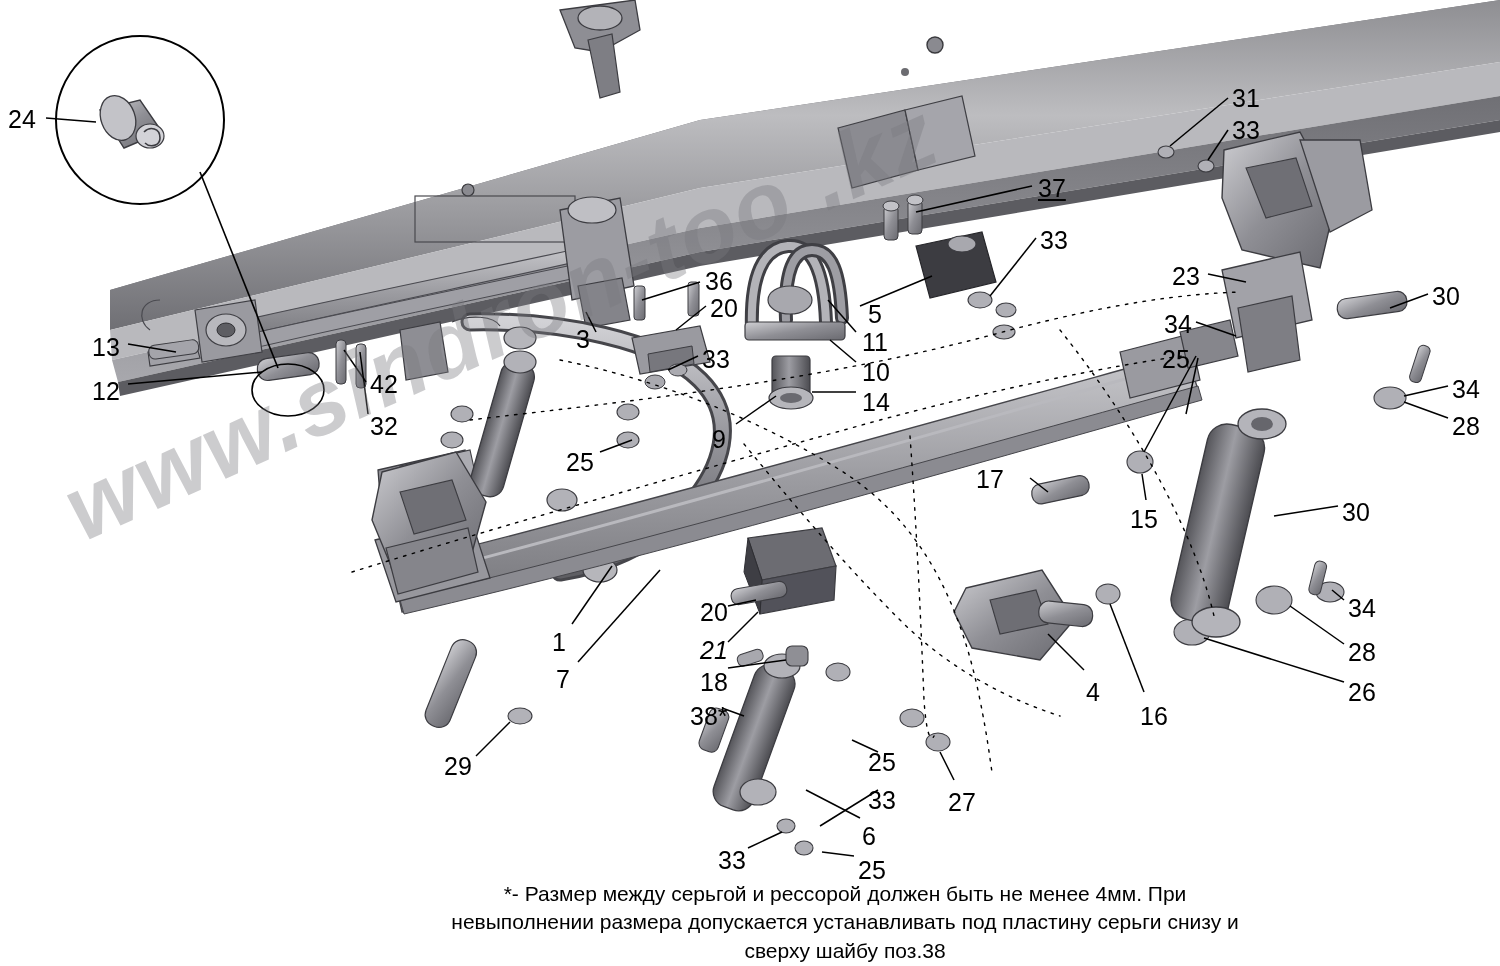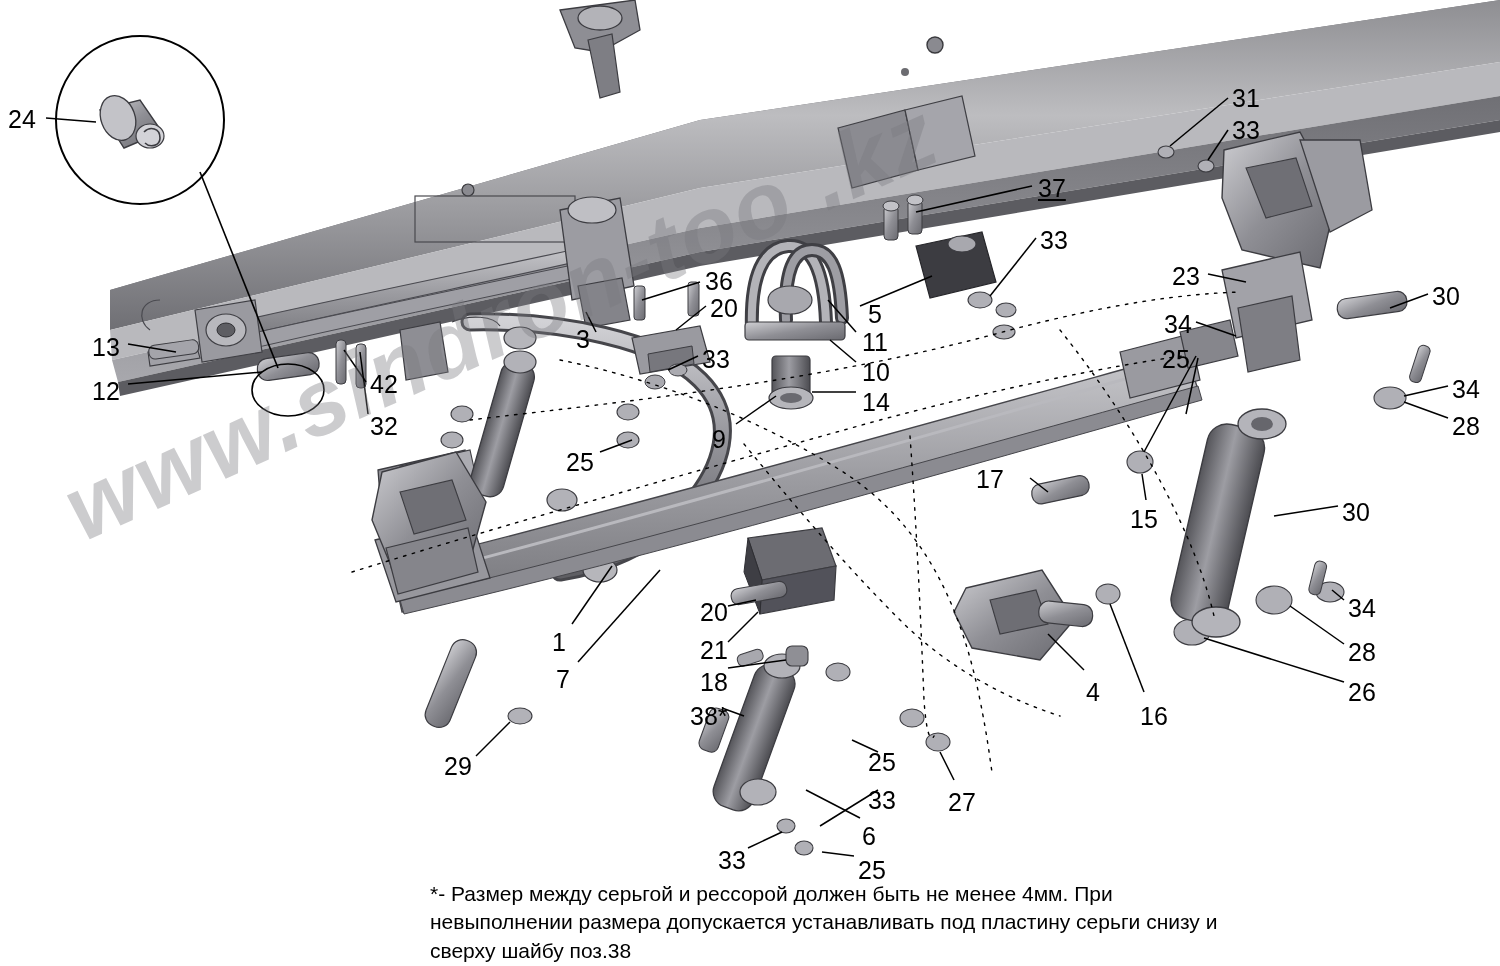--- a/index.html
+++ b/index.html
@@ -1,20 +1,20 @@
 <!DOCTYPE html>
 <html><head>
 <meta charset="utf-8">
 <style>
   html,body{margin:0;padding:0;background:#ffffff;}
   body{width:1500px;height:966px;font-family:"Liberation Sans",sans-serif;overflow:hidden;}
   #stage{position:relative;width:1500px;height:966px;background:#fff;}
   svg.layer{position:absolute;left:0;top:0;width:1500px;height:966px;}
   .callout{position:absolute;font-family:"Liberation Sans",sans-serif;font-size:25px;color:#000;white-space:nowrap;}
-  .footnote{position:absolute;left:430px;top:880px;width:830px;font-family:"Liberation Sans",sans-serif;font-size:21px;line-height:1.35;color:#000;text-align:left;}
+  .footnote{position:absolute;left:430px;top:880px;width:830px;font-family:"Liberation Sans",sans-serif;font-size:21px;line-height:1.35;color:#000;text-align:center;}
   .wm{position:absolute;left:70px;top:250px;width:1380px;height:520px;pointer-events:none;}
   .wm span{position:absolute;left:0;top:210px;font-family:"Liberation Sans",sans-serif;font-size:93px;font-weight:bold;font-style:italic;color:rgba(120,120,125,0.38);transform:rotate(-24deg);transform-origin:left center;letter-spacing:2px;}
 </style>
 </head>
 <body>
 
 <div id="stage">
 
   <svg class="layer" viewBox="0 0 1500 966">
     <defs>
@@ -322,21 +322,21 @@
   <div class="callout" style="left:1452px;top:412px;">28</div>
   <div class="callout" style="left:976px; top:465px;">17</div>
   <div class="callout" style="left:1130px;top:505px;">15</div>
   <div class="callout" style="left:1342px;top:498px;">30</div>
   <div class="callout" style="left:1348px;top:594px;">34</div>
   <div class="callout" style="left:1348px;top:638px;">28</div>
   <div class="callout" style="left:1348px;top:678px;">26</div>
   <div class="callout" style="left:552px; top:628px;">1</div>
   <div class="callout" style="left:556px; top:665px;">7</div>
   <div class="callout" style="left:700px; top:598px;">20</div>
-  <div class="callout" style="left:700px; top:636px;">21</div>
+  <div class="callout" style="left:700px; top:636px;font-style:italic;">21</div>
   <div class="callout" style="left:700px; top:668px;">18</div>
   <div class="callout" style="left:690px; top:702px;">38*</div>
   <div class="callout" style="left:444px; top:752px;">29</div>
   <div class="callout" style="left:868px; top:748px;">25</div>
   <div class="callout" style="left:868px; top:786px;">33</div>
   <div class="callout" style="left:948px; top:788px;">27</div>
   <div class="callout" style="left:1086px;top:678px;">4</div>
   <div class="callout" style="left:1140px;top:702px;">16</div>
   <div class="callout" style="left:862px; top:822px;">6</div>
   <div class="callout" style="left:718px; top:846px;">33</div>

